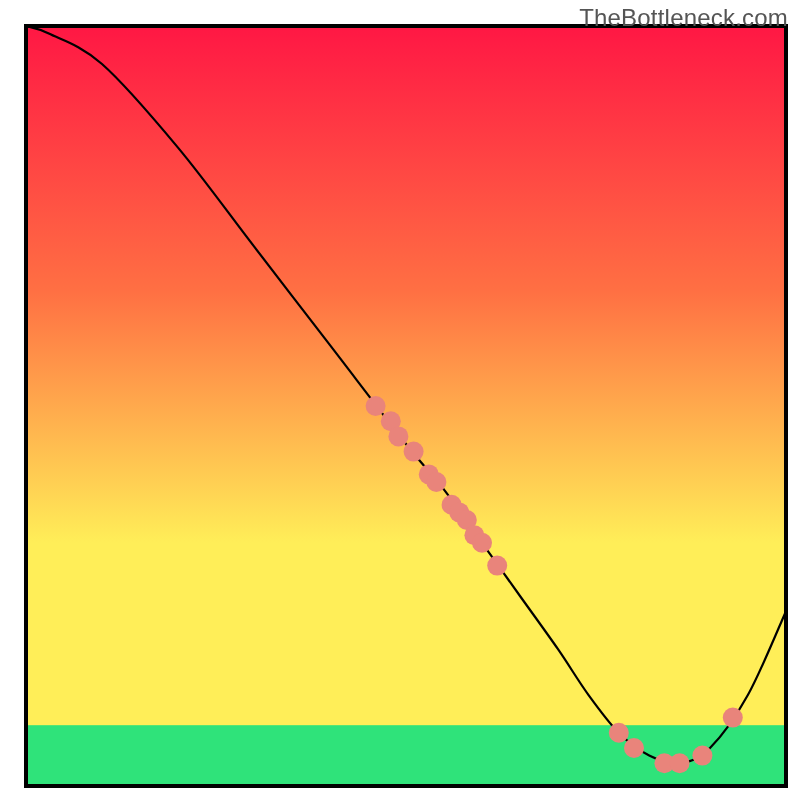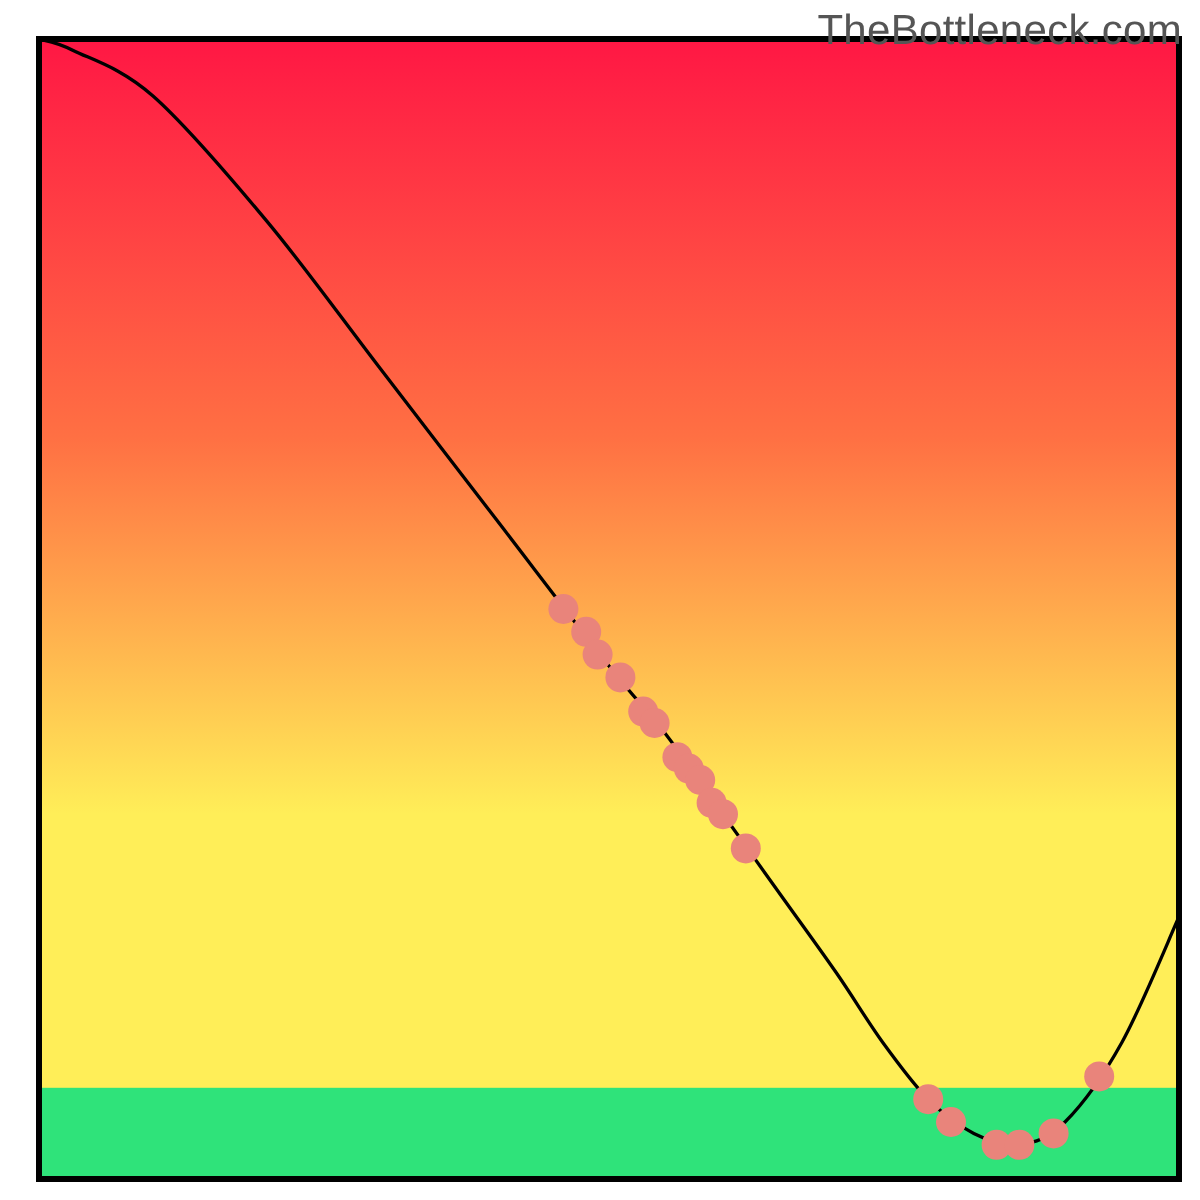--- a/index.html
+++ b/index.html
@@ -14,21 +14,21 @@
   .chart-container {
     position: relative;
     width: 800px;
     height: 800px;
   }
   .watermark {
     position: absolute;
     top: 4px;
     right: 12px;
     color: #555555;
-    font-size: 28px;
+    font-size: 24px;
     font-weight: 500;
     z-index: 20;
     letter-spacing: 0.2px;
   }
   svg.plot {
     position: absolute;
     left: 0;
     top: 0;
     width: 800px;
     height: 800px;

